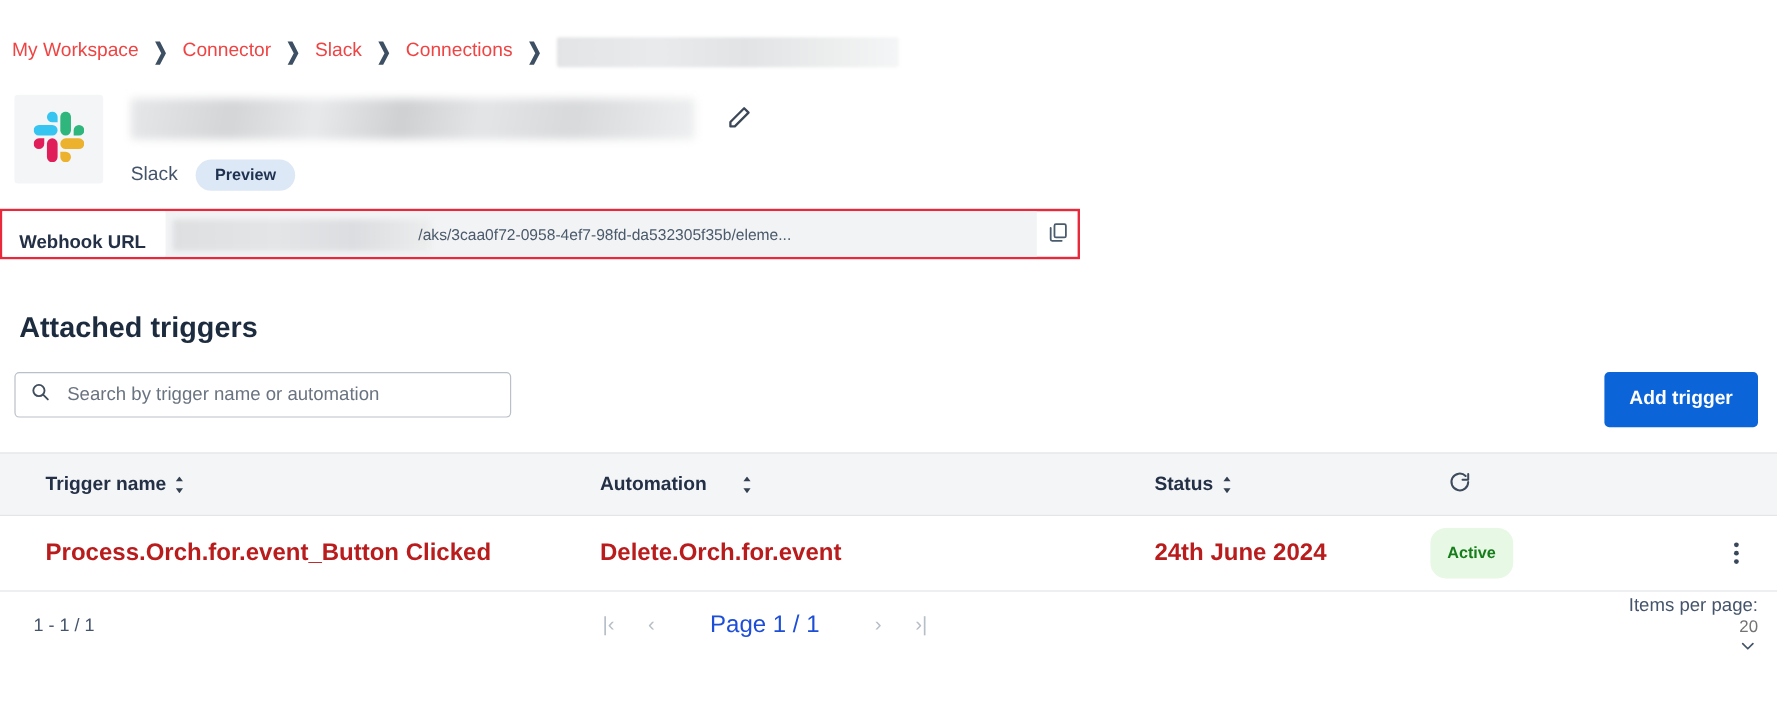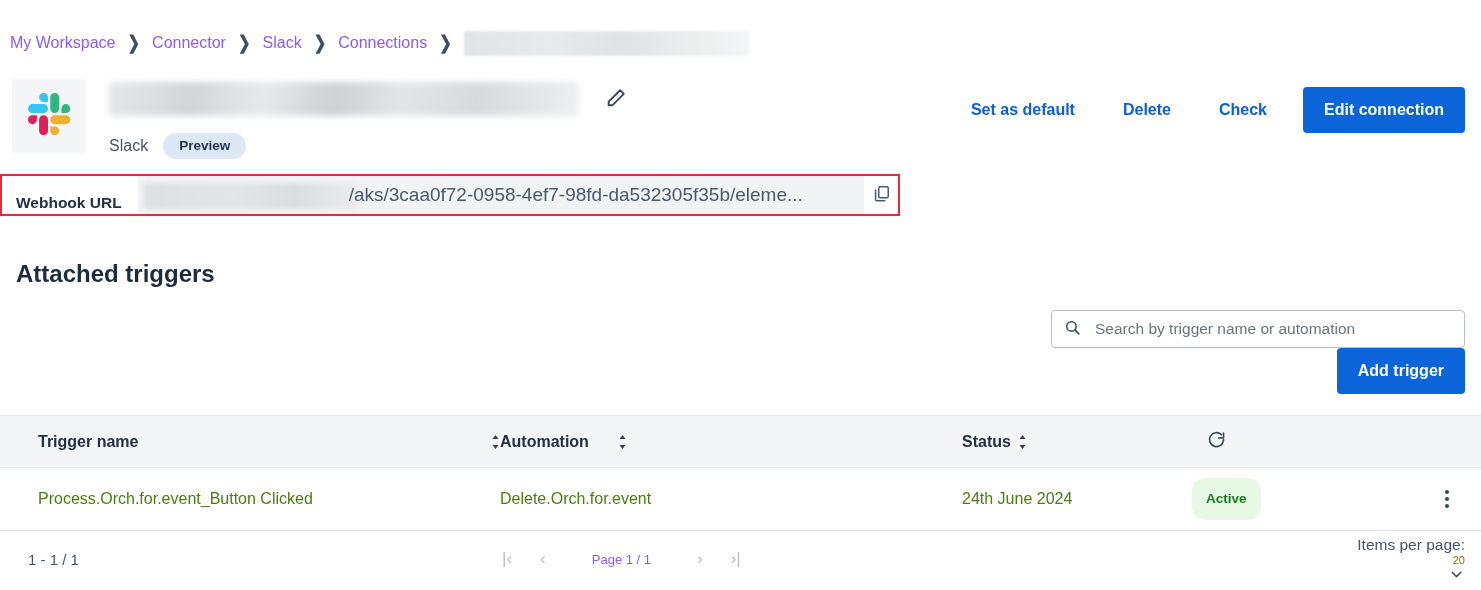--- a/index.html
+++ b/index.html
@@ -19,21 +19,21 @@
   .breadcrumb {
     display: flex;
     align-items: center;
     height: 44px;
     padding: 0 0 0 10px;
     margin-top: 21px;
     font-size: 16px;
     color: #44546a;
   }
   .crumb {
-    color: #8b5cf6;
+    color: #ef4444;
     white-space: nowrap;
     cursor: pointer;
   }
   .crumb-sep {
     margin: 0 12px;
     color: #3d4f63;
     font-size: 15px;
     font-weight: bold;
     transform: scaleY(1.25);
     display: inline-block;
@@ -179,21 +179,21 @@
     top: 7px;
     width: 215px;
     height: 26px;
     border-radius: 2px;
     background: linear-gradient(90deg,#dedfe1 0%, #e4e5e7 40%, #dcdde0 70%, #eceded 100%);
     filter: blur(2.4px);
   }
   .webhook-url {
     position: relative;
     margin-left: 211px;
-    font-size: 19px;
+    font-size: 13px;
     color: #4b5a6b;
     white-space: nowrap;
   }
   .copy-btn {
     flex: 0 0 auto;
     width: 34px;
     display: flex;
     align-items: center;
     justify-content: center;
     cursor: pointer;
@@ -203,25 +203,24 @@
 
   
   .section-title {
     font-size: 24px;
     font-weight: bold;
     color: #1d2b3e;
     margin: 44px 0 0 16px;
   }
   .toolbar {
     display: flex;
-    align-items: flex-end;
+    align-items: flex-start;
     justify-content: space-between;
     margin-top: 22px;
     padding: 0 16px 0 12px;
-    flex-direction: column;
   }
   .search-box {
     display: flex;
     align-items: center;
     width: 414px;
     height: 38px;
     border: 1px solid #b9c0c9;
     border-radius: 4px;
     padding: 0 12px;
     background: #fff;
@@ -248,21 +247,21 @@
     border-top: 1px solid #e3e5e8;
     border-bottom: 1px solid #e3e5e8;
   }
   .trow {
     display: flex;
     align-items: center;
     height: 63px;
     border-bottom: 1px solid #e3e5e8;
     background: #fff;
   }
-  .col-name    { width: 500px; padding-left: 38px; justify-content: space-between; }
+  .col-name    { width: 500px; padding-left: 38px; }
   .col-auto    { width: 462px; gap: 22px; }
   .col-created { width: 230px; }
   .col-status  { width: 220px; }
   .col-action  { width: 69px; display: flex; align-items: center; justify-content: center; }
   .th {
     font-size: 16px;
     font-weight: bold;
     color: #233046;
     display: flex;
     align-items: center;
@@ -271,23 +270,24 @@
   }
   .sort-ico {
     margin-left: 7px;
     font-size: 11px;
     line-height: 1;
     display: inline-flex;
     flex-direction: column;
     color: #33404f;
   }
   .td {
-    font-size: 16px;
-    color: #4d7c0f;
-    white-space: nowrap;
+    font-size: 20px;
+    color: #b91c1c;
+    white-space: nowrap;
+    font-weight: bold;
   }
   .status-pill {
     display: inline-block;
     background: #e7f8e4;
     color: #167d1b;
     font-size: 13.5px;
     font-weight: bold;
     border-radius: 13px;
     padding: 14px 14px;
     line-height: 1;
@@ -336,34 +336,34 @@
   .pg-btn {
     background: none;
     border: none;
     font-size: 17px;
     color: #b6bec8;
     cursor: pointer;
     font-family: "Liberation Sans", sans-serif;
     padding: 6px 14px;
   }
   .pg-label {
-    font-size: 13px;
-    color: #8b5cf6;
+    font-size: 20px;
+    color: #1d4ed8;
     padding: 0 32px;
     white-space: nowrap;
   }
   .pg-right {
     margin-left: auto;
     display: flex;
     align-items: flex-end;
     gap: 0;
     flex-direction: column;
   }
   .pg-ipp-label { font-size: 15.5px; color: #44546a; }
-  .pg-ipp-value { font-size: 11px; color: #a16207; margin-left: 34px; }
+  .pg-ipp-value { font-size: 14px; color: #737373; margin-left: 34px; }
   .pg-ipp-caret { margin-left: 13px; color: #44546a; display: flex; align-items: center; cursor: pointer; }
 </style>
 </head>
 <body>
 
 <nav class="breadcrumb">
   <span class="crumb">My Workspace</span>
   <span class="crumb-sep">❯</span>
   <span class="crumb">Connector</span>
   <span class="crumb-sep">❯</span>
@@ -401,26 +401,20 @@
           </svg>
         </span>
       </button>
     </div>
     <div class="subtitle-line">
       <span class="app-name">Slack</span>
       <span class="preview-badge">Preview</span>
     </div>
   </div>
 
-  <div class="header-actions">
-    <button class="link-btn">Set as default</button>
-    <button class="link-btn">Delete</button>
-    <button class="link-btn">Check</button>
-    <button class="primary-btn">Edit connection</button>
-  </div>
 </div>
 
 <div class="webhook-row">
   <div class="webhook-label">Webhook URL</div>
   <div class="webhook-field">
     <div class="webhook-blur"></div>
     <span class="webhook-url">/aks/3caa0f72-0958-4ef7-98fd-da532305f35b/eleme...</span>
   </div>
   <button class="copy-btn">
     <span>

